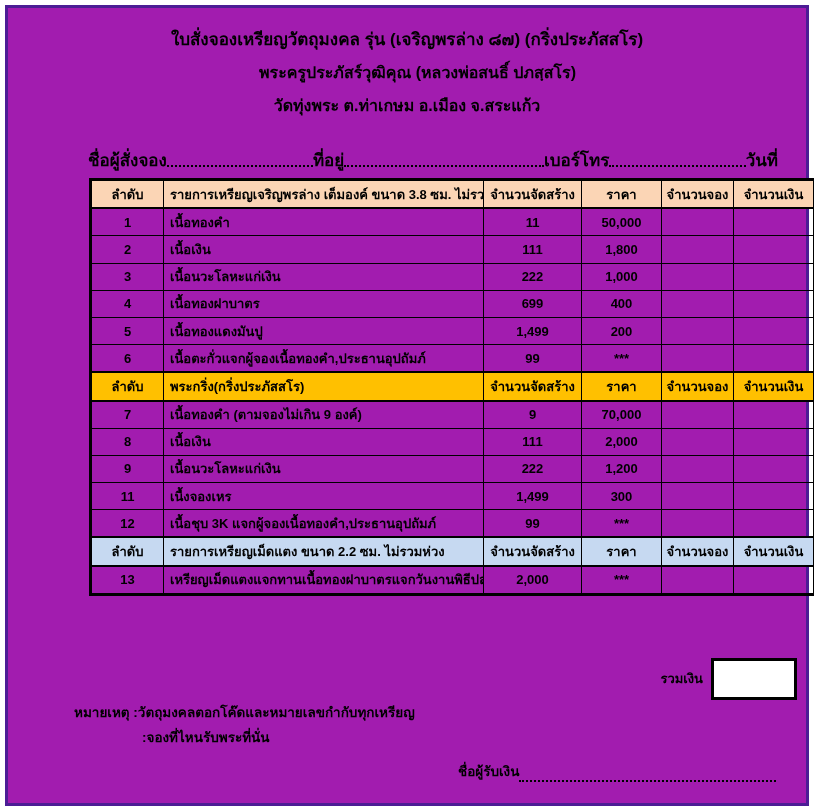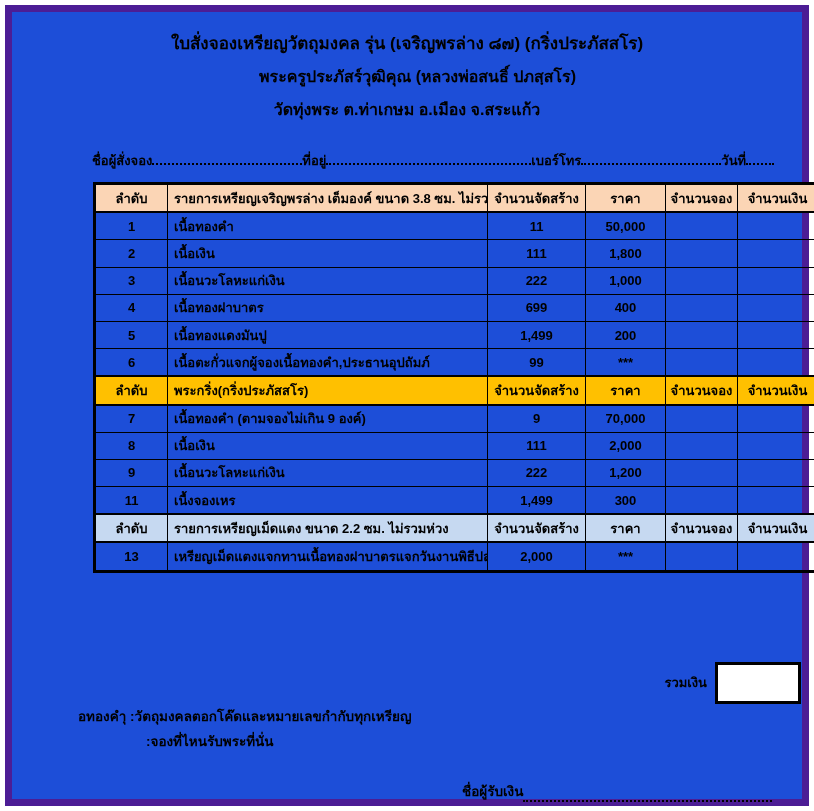--- a/index.html
+++ b/index.html
@@ -1,30 +1,30 @@
 <!DOCTYPE html>
 <html><head>
 <meta charset="utf-8">
 <style>
   html,body{margin:0;padding:0;}
   body{
     width:814px;height:811px;background:#ffffff;position:relative;
     font-family:"Liberation Sans","DejaVu Sans",sans-serif;
     color:#000;font-weight:bold;
   }
-  .sheet{position:absolute;left:5px;top:5px;right:5px;bottom:5px;border:7px solid #4c1d95;background:#1d4ed8;}
+  .sheet{position:absolute;left:5px;top:5px;right:5px;bottom:5px;border:3px solid #4c1d95;background:#a21caf;}
   
   .title{position:absolute;left:0;right:0;text-align:center;font-size:17px;font-weight:bold;white-space:nowrap;}
   .title1{top:17px;}
   .title2{top:52px;font-size:16px;padding-left:21px;}
   .title3{top:85px;font-size:16px;text-align:center;}
   
   .formline{
     position:absolute;left:80px;top:138px;right:28px;
-    display:flex;align-items:flex-start;font-size:13px;font-weight:bold;white-space:nowrap;
+    display:flex;align-items:center;font-size:17px;font-weight:bold;white-space:nowrap;
   }
   .dots{border-bottom:2px dotted #000;height:13px;display:inline-block;}
   .dots.d1{width:150px;}
   .dots.d2{width:205px;}
   .dots.d3{width:140px;}
   .dots.d4{flex:1;}
   
   .ordertable{
     position:absolute;left:57px;top:170px;
     border-collapse:collapse;table-layout:fixed;width:724px;
@@ -41,21 +41,21 @@
   tr.hdr-peach td{background:#FBD5B5;}
   tr.hdr-gold td{background:#FFC000;}
   tr.hdr-blue td{background:#C6D9F1;}
   
   .total-label{position:absolute;top:660px;left:560px;width:135px;text-align:right;font-size:13px;font-weight:bold;}
   .total-box{position:absolute;top:650px;left:703px;width:80px;height:36px;border:3px solid #000;background:#fff;}
   
   .notes{position:absolute;left:66px;top:692px;font-size:13.5px;font-weight:bold;line-height:25px;}
   .notes .indent{padding-left:68px;}
   
-  .receiver{position:absolute;left:450px;top:752px;right:30px;display:flex;align-items:flex-end;font-size:13.5px;font-weight:bold;white-space:nowrap;margin-top:16px;}
+  .receiver{position:absolute;left:450px;top:752px;right:30px;display:flex;align-items:flex-end;font-size:13.5px;font-weight:bold;white-space:nowrap;}
   .receiver .dots{flex:1;}
 </style>
 </head>
 <body>
 
 <div class="sheet">
 
   <div class="title title1">ใบสั่งจองเหรียญวัตถุมงคล  รุ่น  (เจริญพรล่าง ๘๗) (กริ่งประภัสสโร)</div>
   <div class="title title2">พระครูประภัสร์วุฒิคุณ  (หลวงพ่อสนธิ์  ปภสฺสโร)</div>
   <div class="title title3">วัดทุ่งพระ  ต.ท่าเกษม  อ.เมือง  จ.สระแก้ว</div>
@@ -170,20 +170,28 @@
         <td></td>
       </tr>
       <tr>
         <td>11</td>
         <td class="c-item">เนื้งจองเหร</td>
         <td>1,499</td>
         <td>300</td>
         <td></td>
         <td></td>
       </tr>
+      <tr>
+        <td>12</td>
+        <td class="c-item">เนื้อชุบ 3K แจกผู้จองเนื้อทองคำ,ประธานอุปถัมภ์</td>
+        <td>99</td>
+        <td>***</td>
+        <td></td>
+        <td></td>
+      </tr>
       <tr class="hdr hdr-blue">
         <td>ลำดับ</td>
         <td class="c-item">รายการเหรียญเม็ดแตง ขนาด 2.2 ซม. ไม่รวมห่วง</td>
         <td>จำนวนจัดสร้าง</td>
         <td>ราคา</td>
         <td>จำนวนจอง</td>
         <td>จำนวนเงิน</td>
       </tr>
       <tr>
         <td>13</td>
@@ -193,21 +201,21 @@
         <td></td>
         <td></td>
       </tr>
     </tbody>
   </table>
 
   <div class="total-label">รวมเงิน</div>
   <div class="total-box"></div>
 
   <div class="notes">
-    <div><span>อทองคำุ</span> <span>:วัตถุมงคลตอกโค๊ดและหมายเลขกำกับทุกเหรียญ</span></div>
+    <div><span>หมายเหตุ</span> <span>:วัตถุมงคลตอกโค๊ดและหมายเลขกำกับทุกเหรียญ</span></div>
     <div class="indent">:จองที่ไหนรับพระที่นั่น</div>
   </div>
 
   <div class="receiver">
     <span>ชื่อผู้รับเงิน</span>
       <span class="dots"></span>
   </div>
 
 </div>
 

